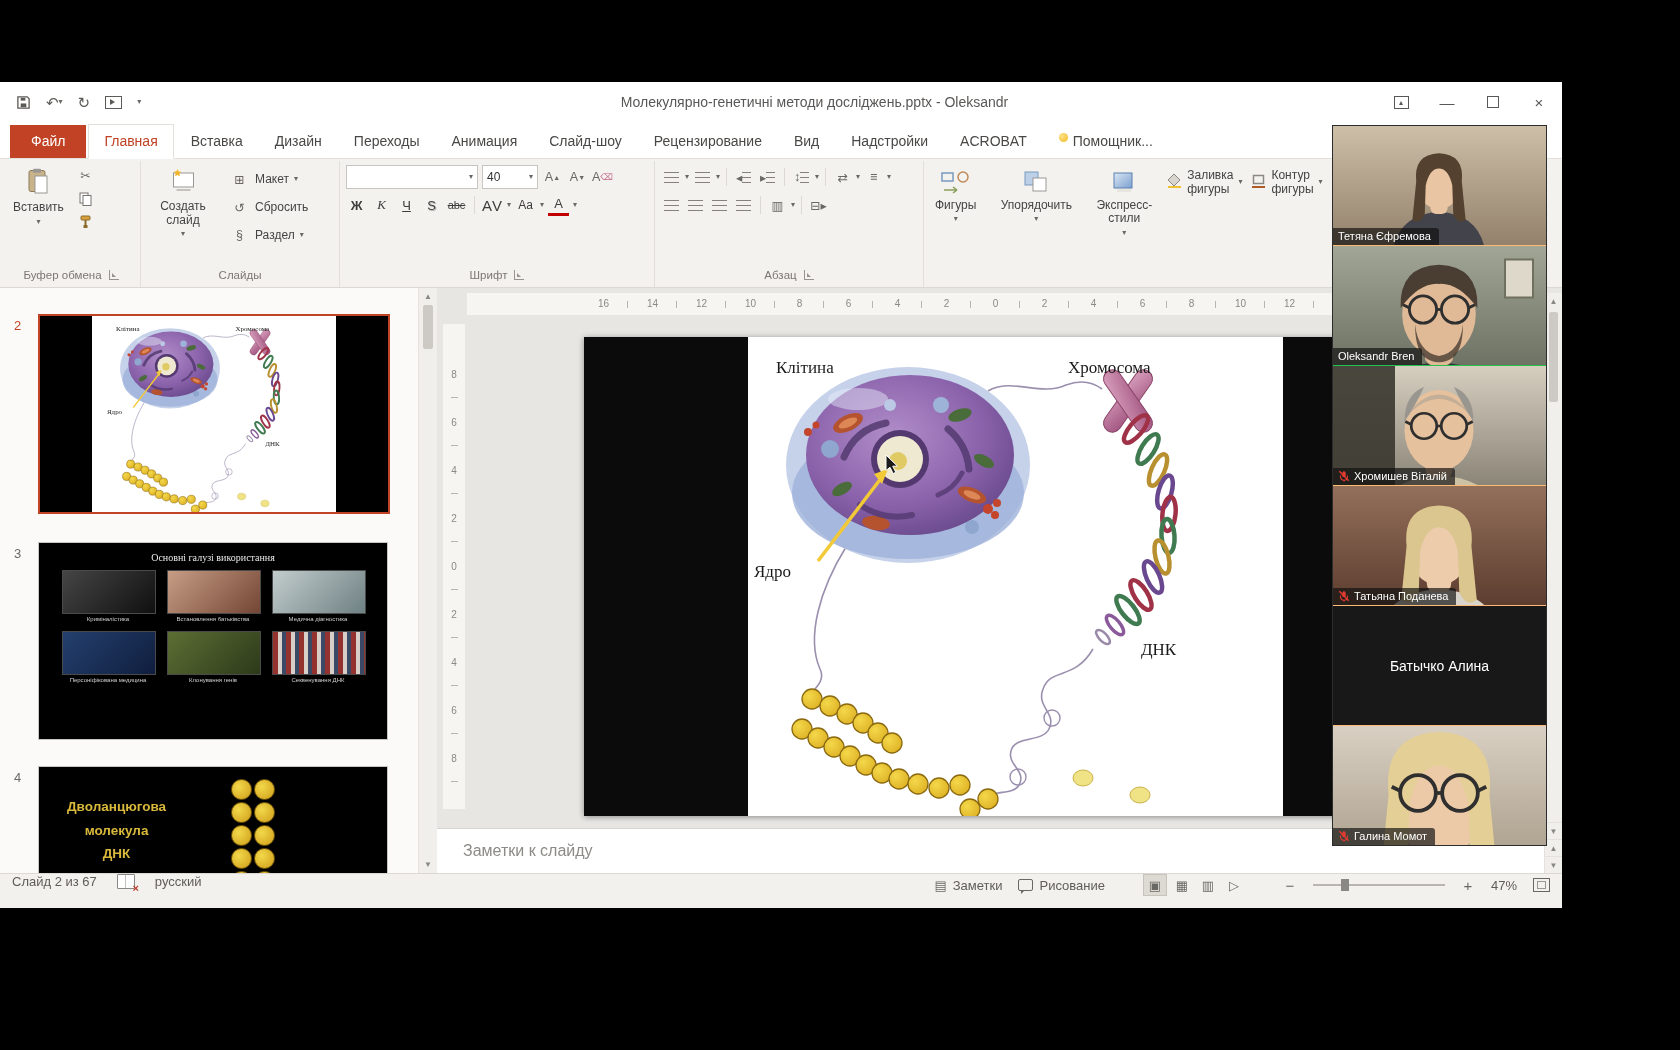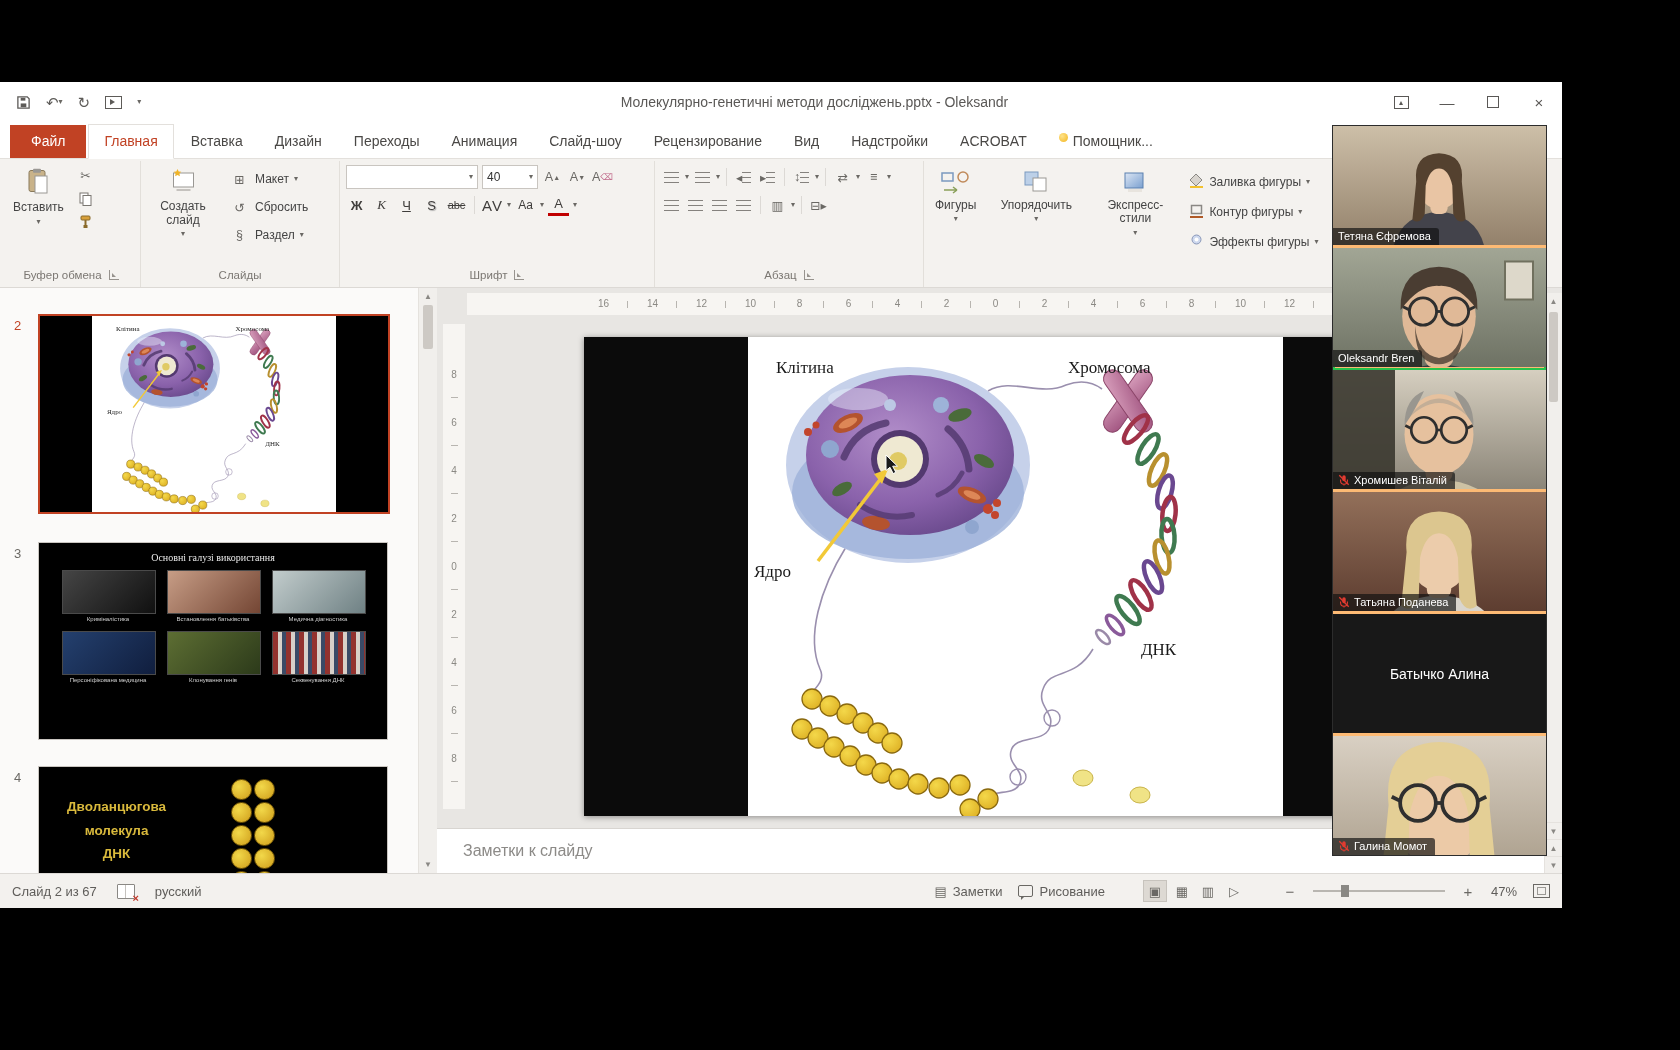--- a/index.html
+++ b/index.html
@@ -38,21 +38,21 @@
   .smallbtn{display:flex;align-items:center;gap:5px;font-size:12px;color:#444;padding:2px 4px;height:25px;}
   .caret{font-size:8px;color:#6a6864;line-height:1;}
   .mini{display:inline-flex;align-items:center;justify-content:center;min-width:21px;height:21px;font-size:12.5px;color:#6a6864;}
   .minicol{display:flex;flex-direction:column;gap:2px;}
   .combo{display:flex;align-items:center;justify-content:space-between;background:#fff;border:1px solid #c9c5c0;height:22px;padding:0 4px;font-size:12px;color:#333;}
   .il{display:inline-block;width:15px;height:11px;background:repeating-linear-gradient(to bottom,#85827e 0 1.5px,transparent 1.5px 4.8px);}
   .prow{display:flex;align-items:center;gap:3px;height:24px;}
   .sep{width:1px;height:18px;background:#dcd9d5;margin:0 3px;}
   .fbtn{display:inline-flex;align-items:center;justify-content:center;min-width:21px;height:22px;font-size:13px;color:#3f3d3b;}
   .fontrow{display:flex;align-items:center;gap:4px;}
-  .drawcol{display:flex;flex-direction:column;gap:1px;padding-top:2px;}
+  .drawcol{display:flex;gap:1px;padding-top:2px;}
   .icw{height:28px;display:flex;align-items:center;}
   
   .main{flex:1;display:flex;min-height:0;}
   .thumbs{width:418px;background:#fbfaf9;position:relative;overflow:hidden;}
   .thumbscroll{width:18px;background:#f1efec;border-left:1px solid #e5e2de;display:flex;flex-direction:column;align-items:center;font-size:8px;color:#8a8884;}
   .tsarrow{height:17px;display:flex;align-items:center;justify-content:center;width:100%;}
   .tsthumb{width:10px;height:44px;background:#cdc9c4;border-radius:2px;}
   .edit{flex:1;position:relative;background:#e8e6e3;min-width:0;}
   .hruler{position:absolute;left:30px;right:18px;top:5px;height:22px;background:#f7f5f2;display:flex;color:#8b8984;font-size:10px;padding-left:112px;overflow:hidden;}
   .rcellh{width:49px;flex:none;text-align:center;line-height:22px;position:relative;}
@@ -74,41 +74,41 @@
   .t2white{position:absolute;left:52px;top:0;width:244px;height:100%;background:#fff;}
   .t2white svg{width:100%;height:100%;display:block;}
   .g3title{color:#e9e9e9;font-family:"Liberation Serif","DejaVu Serif",serif;font-size:10px;text-align:center;margin:9px 0 7px;}
   .g3grid{display:grid;grid-template-columns:repeat(3,92px);gap:9px 13px;justify-content:center;}
   .g3img{width:92px;height:42px;border:1px solid #4a4a4a;}
   .g3cap{color:#cfcfcf;font-size:6px;text-align:center;margin-top:2px;white-space:nowrap;overflow:hidden;}
   .t4text{position:absolute;left:28px;top:28px;color:#d9b93c;font-weight:bold;font-size:13.5px;line-height:1.75;text-align:center;}
   .t4dots{position:absolute;left:192px;top:12px;display:grid;grid-template-columns:repeat(2,21px);gap:2px;}
   .dnadot{width:19px;height:19px;border-radius:50%;background:radial-gradient(circle at 35% 35%,#f2d84a,#cf9d1a);border:1px solid #7a5c08;}
   
-  .statusbar{height:34px;background:#f3f1ee;border-top:1px solid #dcd9d5;display:flex;align-items:center;font-size:13px;color:#5f5d5a;padding:0 12px;}
+  .statusbar{height:34px;background:#f3f1ee;border-top:1px solid #dcd9d5;display:flex;align-items:flex-start;font-size:13px;color:#5f5d5a;padding:0 12px;}
   .sb-left{display:flex;align-items:center;gap:20px;}
   .sb-right{margin-left:auto;display:flex;align-items:center;gap:16px;}
   .ic-spell{position:relative;width:16px;height:13px;display:inline-block;background:#fff;border:1px solid #8a8884;border-radius:1px;}
   .ic-spell::before{content:"";position:absolute;left:7px;top:0;bottom:0;width:1px;background:#c5c2be;}
   .ic-spell::after{content:"×";position:absolute;right:-5px;bottom:-6px;color:#c23b2e;font-size:11px;font-weight:bold;}
   .sbbtn{display:inline-flex;align-items:center;gap:6px;}
   .ic-note{font-size:13px;color:#6a6864;}
   .ic-comment{width:13px;height:10px;border:1.3px solid #6a6864;border-radius:2px;position:relative;display:inline-block;}
   .ic-comment::after{content:"";position:absolute;left:2px;bottom:-4px;border-top:4px solid #6a6864;border-right:4px solid transparent;}
   .viewicons{display:inline-flex;align-items:center;gap:4px;margin:0 22px;}
   .vw{width:22px;height:20px;display:inline-flex;align-items:center;justify-content:center;font-size:13px;color:#6a6864;}
   .vw.sel{background:#ddd9d3;border:1px solid #c7c3bd;}
   .zoomtrack{width:132px;height:2px;background:#b9b6b1;position:relative;display:inline-block;}
   .zoomthumb{position:absolute;left:28px;top:-5px;width:8px;height:12px;background:#8a8884;}
   .zoomsign{font-size:15px;color:#6a6864;width:14px;text-align:center;}
   .ic-fit{width:15px;height:12px;border:1px solid #6a6864;position:relative;display:inline-block;}
   .ic-fit::after{content:"";position:absolute;inset:2px 3px;border:1px solid #9a9894;}
   
   #vpanel{position:absolute;left:1332px;top:125px;width:213px;background:#0a0a0a;border:1px solid #2c2c2c;}
-  .vtile{position:relative;width:100%;height:119px;border-bottom:3px solid #fdba74;overflow:hidden;background:#141414;}
+  .vtile{position:relative;width:100%;height:119px;border-bottom:1px solid #fdba74;overflow:hidden;background:#141414;}
   .vtile:last-child{border-bottom:none;text-align:center;}
   .vtile.active{outline:2px solid #27c24c;outline-offset:-2px;z-index:2;}
   .vtile svg.scene{position:absolute;inset:0;width:100%;height:100%;}
   .vlabel{position:absolute;left:0;bottom:0;display:flex;align-items:center;gap:4px;background:rgba(16,16,16,.68);
     color:#fff;font-size:11px;padding:2px 8px 3px 5px;border-top-right-radius:3px;max-width:96%;white-space:nowrap;}
   .micoff{width:12px;height:12px;flex:none;}
   .vname-center{position:absolute;inset:0;display:flex;align-items:center;justify-content:center;color:#fff;font-size:14px;background:#181818;}
 </style>
 </head>
 <body>

